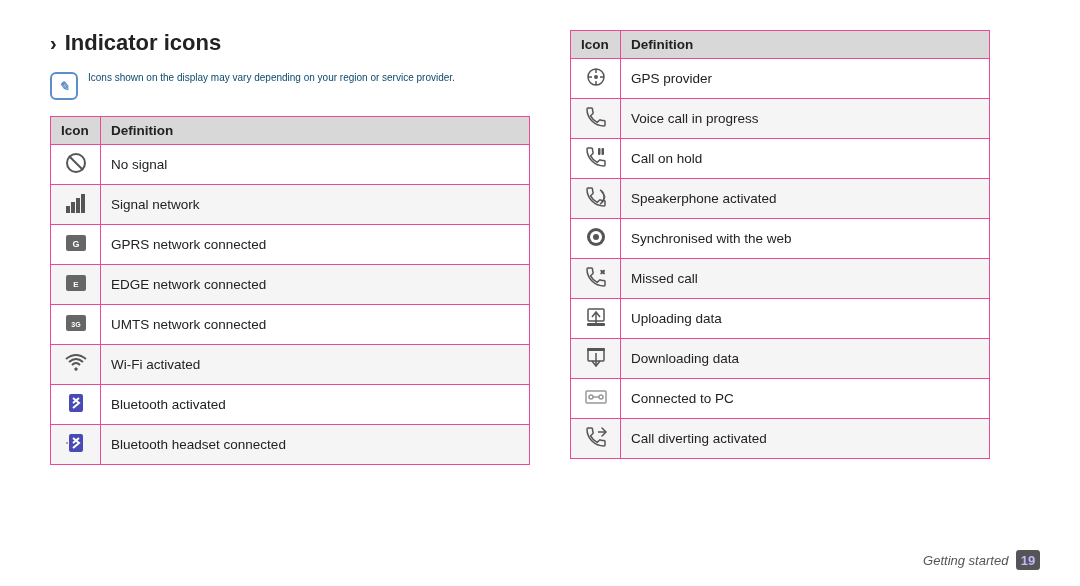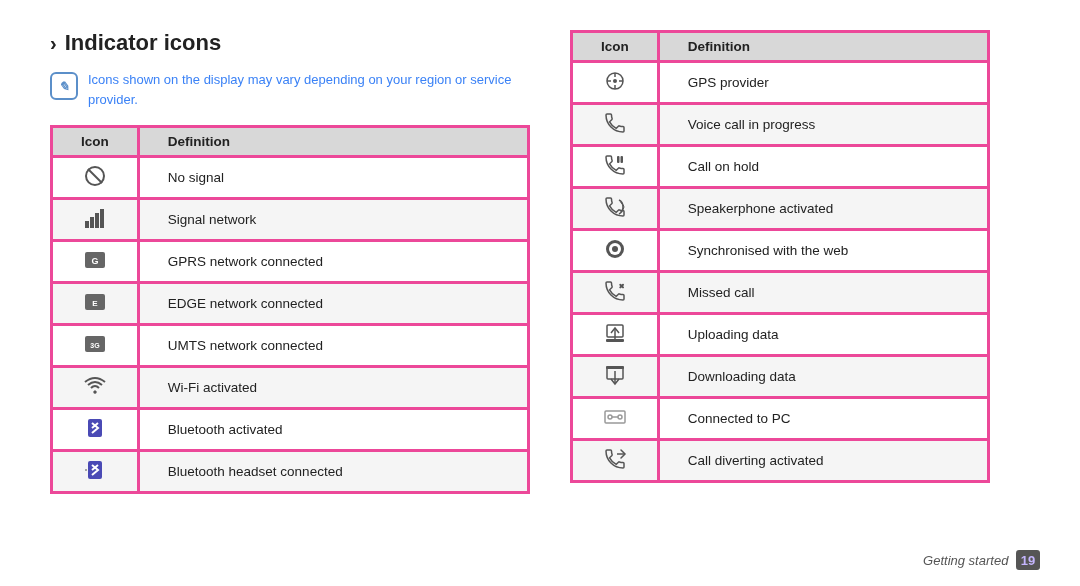--- a/index.html
+++ b/index.html
@@ -64,34 +64,34 @@
       justify-content: center;
       color: #5b8fc9;
       font-size: 13px;
       font-style: italic;
       font-weight: bold;
       flex-shrink: 0;
       margin-top: 2px;
     }
 
     .notice-text {
-      font-size: 13px;
-      color: #3b82f6;
+      font-size: 10px;
+      color: #0c4a6e;
       line-height: 1.5;
     }
 
     table {
       width: 100%;
       border-collapse: collapse;
       font-size: 13.5px;
     }
 
     table th, table td {
-      border: 3px solid #ec4899;
-      padding: 6px 28px;
+      border: 1px solid #ec4899;
+      padding: 6px 10px;
       vertical-align: middle;
     }
 
     table thead tr {
       background: #d8d8d8;
     }
 
     table th {
       font-weight: bold;
       text-align: left;

